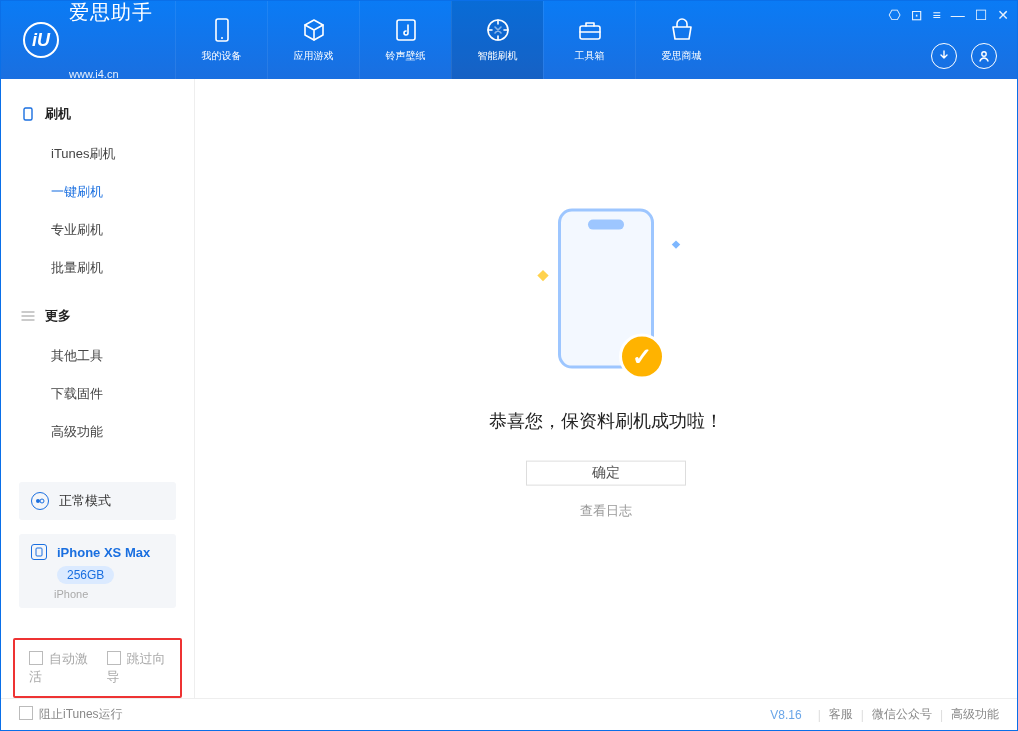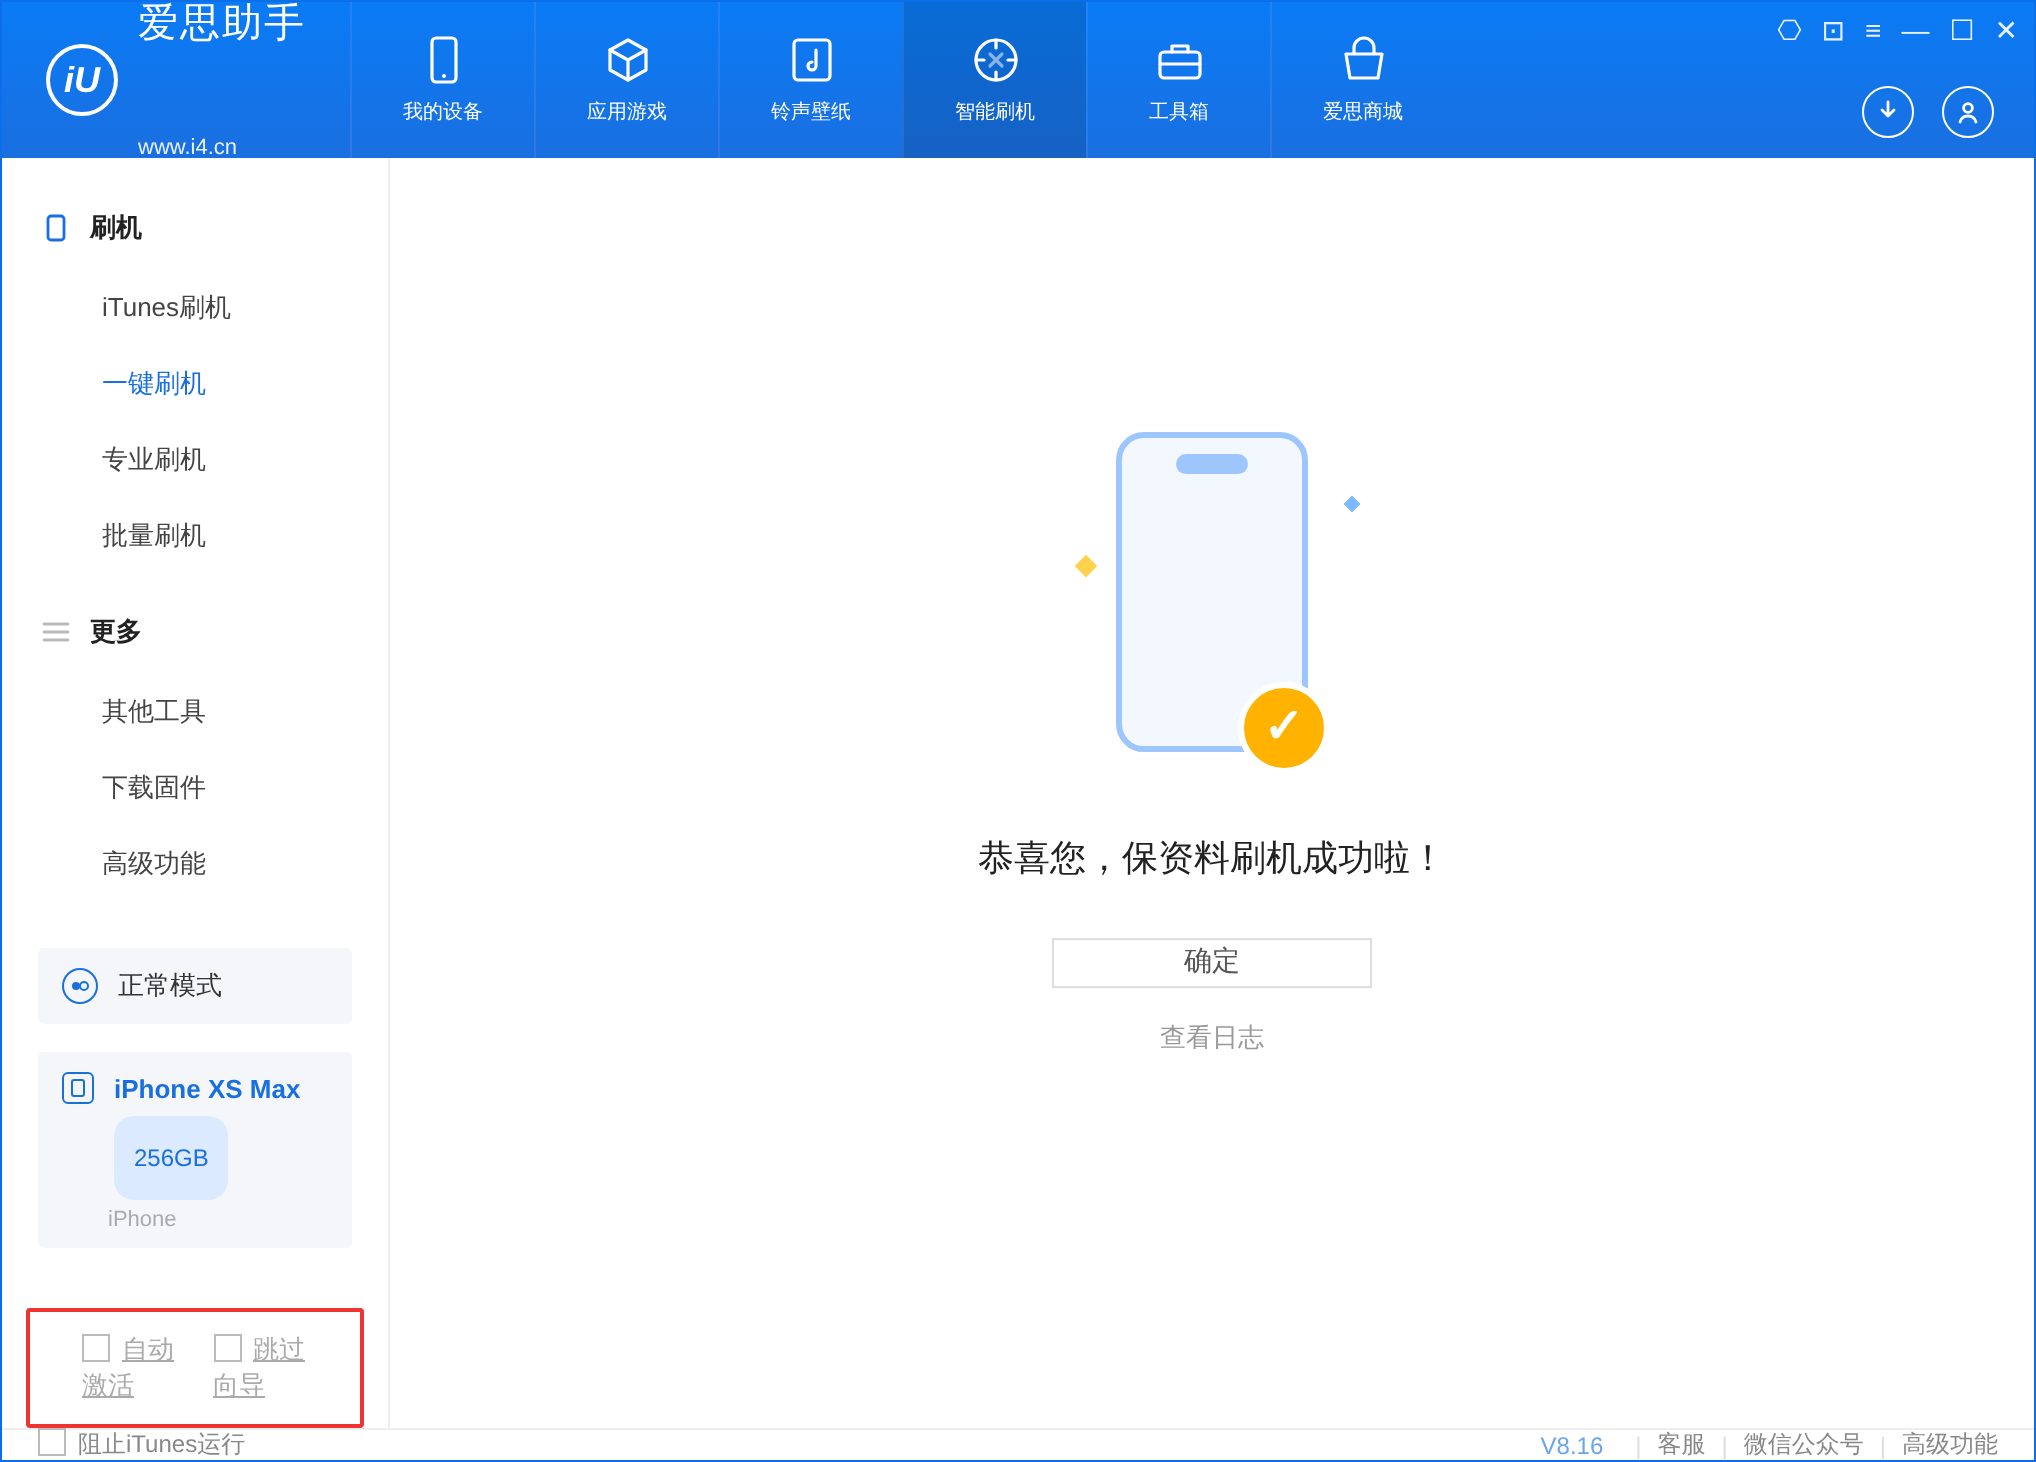--- a/index.html
+++ b/index.html
@@ -28,36 +28,36 @@
 .sitem { padding: 10px 20px 10px 50px; cursor: pointer; color: #444; }
 .sitem.active { color: #1a6fe0; }
 .sidebar-device { padding: 12px 18px; }
 .mode-box { background: #f4f6f9; border-radius: 3px; padding: 10px 12px; display: flex; align-items: center; margin-bottom: 14px; font-size: 13px; }
 .mode-dot { width: 18px; height: 18px; border-radius: 50%; border: 1.5px solid #1a6fe0; display: flex; align-items: center; justify-content: center; margin-right: 10px; }
 .dev-box { background: #f4f6f9; border-radius: 3px; padding: 10px 12px 8px; }
 .dev-row { display: flex; align-items: center; }
 .dev-icon { width: 16px; height: 16px; border: 1.5px solid #1a6fe0; border-radius: 3px; margin-right: 10px; display: flex; align-items: center; justify-content: center; }
 .dev-name { color: #1a6fe0; font-size: 13px; font-weight: 600; }
 .dev-cap { margin-top: 6px; margin-left: 26px; }
-.cap-badge { display: inline-block; background: #dbeaff; color: #1a6fe0; border-radius: 10px; padding: 14px 10px; font-size: 12px; }
+.cap-badge { display: inline-block; background: #dbeaff; color: #1a6fe0; border-radius: 10px; padding: 2px 10px; font-size: 12px; }
 .dev-type { margin-left: 23px; margin-top: 4px; font-size: 11px; color: #aaa; }
-.highlight-box { margin: 18px 12px 0; border: 2px solid #e33; border-radius: 2px; padding: 10px 26px; display: flex; gap: 18px; align-items: center; font-size: 13px; color: #aaa; text-decoration: underline; }
+.highlight-box { margin: 18px 12px 0; border: 2px solid #e33; border-radius: 2px; padding: 10px 14px; display: flex; gap: 18px; align-items: center; font-size: 13px; color: #aaa; }
 .chk { width: 14px; height: 14px; border: 1px solid #bbb; display: inline-block; margin-right: 6px; vertical-align: -2px; }
 .main { flex: 1; position: relative; background: #fff; }
 .success { position: absolute; left: 50%; top: 50%; transform: translate(-50%, -58%); text-align: center; }
 .phone { width: 96px; height: 160px; border: 3px solid #9dc6ff; border-radius: 14px; margin: 0 auto; position: relative; background: #f3f8ff; }
 .phone::before { content: ""; position: absolute; top: 8px; left: 50%; transform: translateX(-50%); width: 36px; height: 10px; background: #9dc6ff; border-radius: 5px; }
 .check-badge { position: absolute; right: -14px; bottom: -14px; width: 46px; height: 46px; background: #ffb300; border-radius: 50%; border: 3px solid #fff; display: flex; align-items: center; justify-content: center; color: #fff; font-size: 24px; font-weight: bold; }
 .sparkle { position: absolute; width: 8px; height: 8px; background: #ffd24d; transform: rotate(45deg); }
 .sparkle.s1 { left: -22px; top: 60px; }
 .sparkle.s2 { right: -28px; top: 30px; width: 6px; height: 6px; background: #7db7ff; }
 .success-msg { font-size: 18px; color: #222; margin-top: 36px; }
 .ok-btn { margin: 28px auto 0; width: 160px; height: 25px; border: 1px solid #ddd; background: #fff; font-size: 14px; color: #555; cursor: pointer; display: flex; align-items: center; justify-content: center; }
 .view-log { margin-top: 16px; font-size: 13px; color: #999; cursor: pointer; }
-.footer { height: 16px; border-top: 1px solid #eee; display: flex; align-items: center; padding: 0 18px; font-size: 12px; color: #888; }
+.footer { height: 32px; border-top: 1px solid #eee; display: flex; align-items: center; padding: 0 18px; font-size: 12px; color: #888; }
 .footer .left { display: flex; align-items: center; }
 .footer .right { margin-left: auto; display: flex; align-items: center; gap: 8px; }
 .footer .sep { color: #ddd; }
 .footer .ver { color: #6aa6e8; margin-right: 8px; }
 .footer .lnk { cursor: pointer; }
 svg { display: block; }
 </style>
 </head>
 <body>
 

